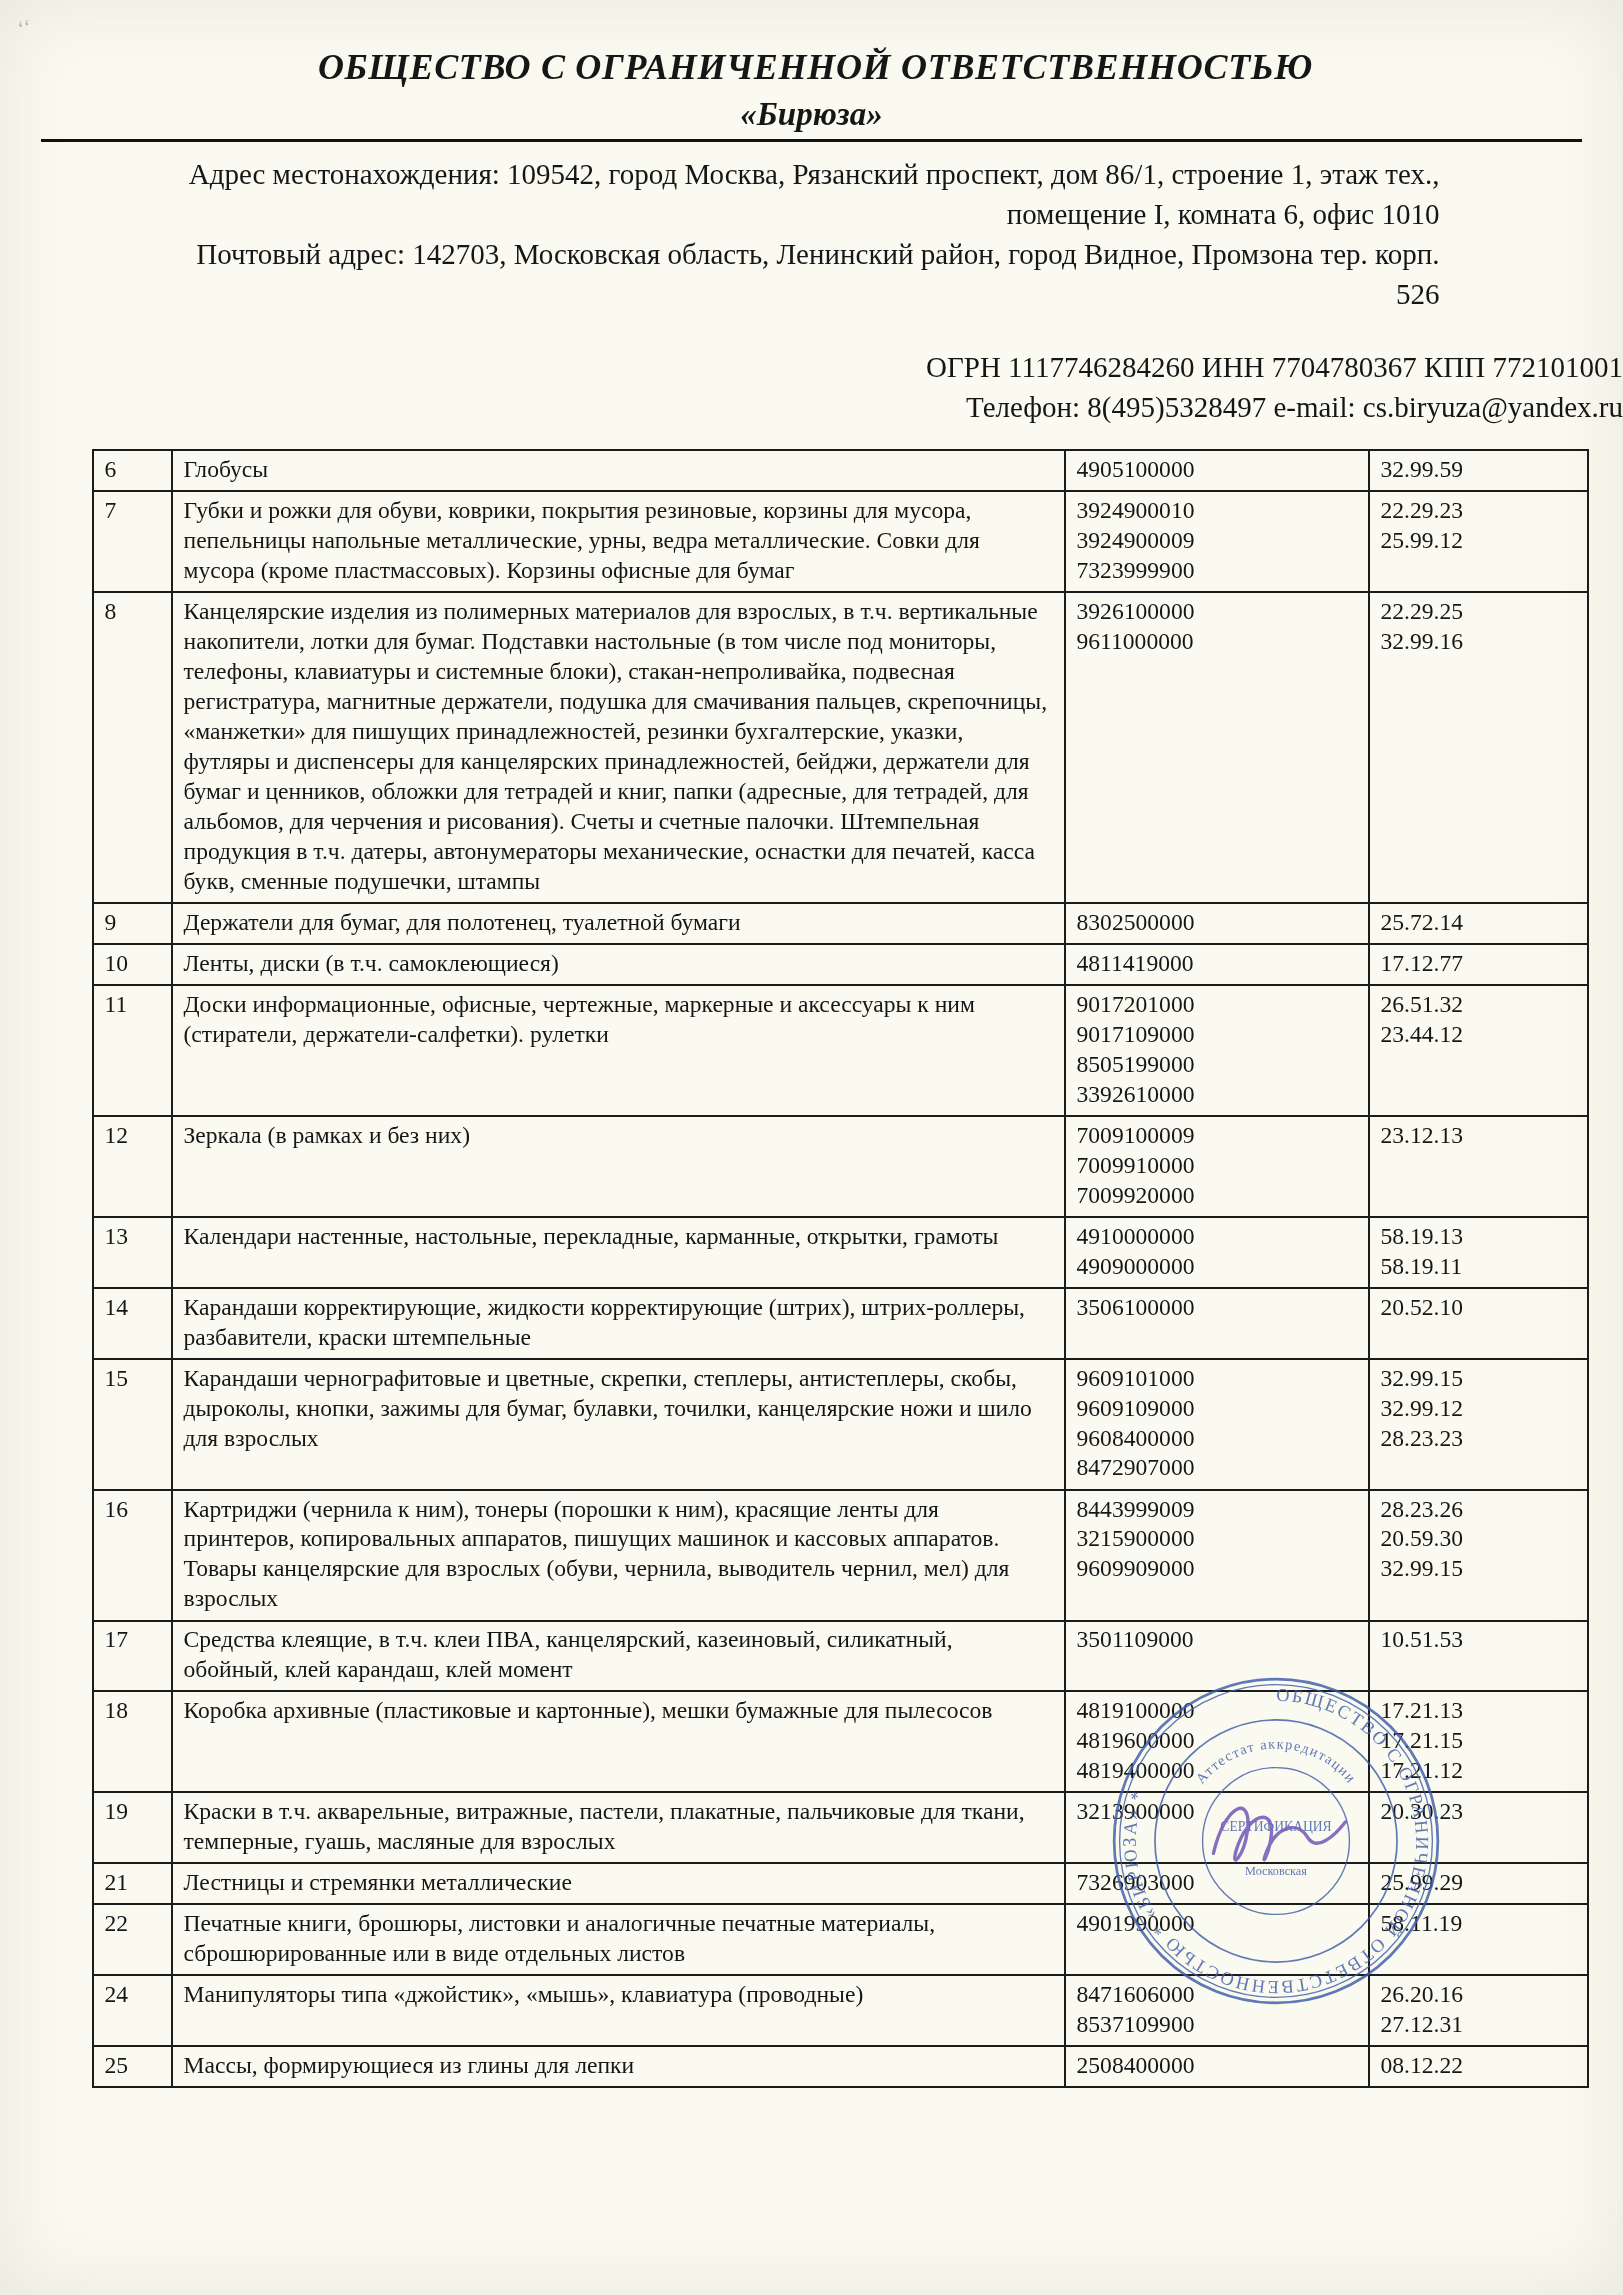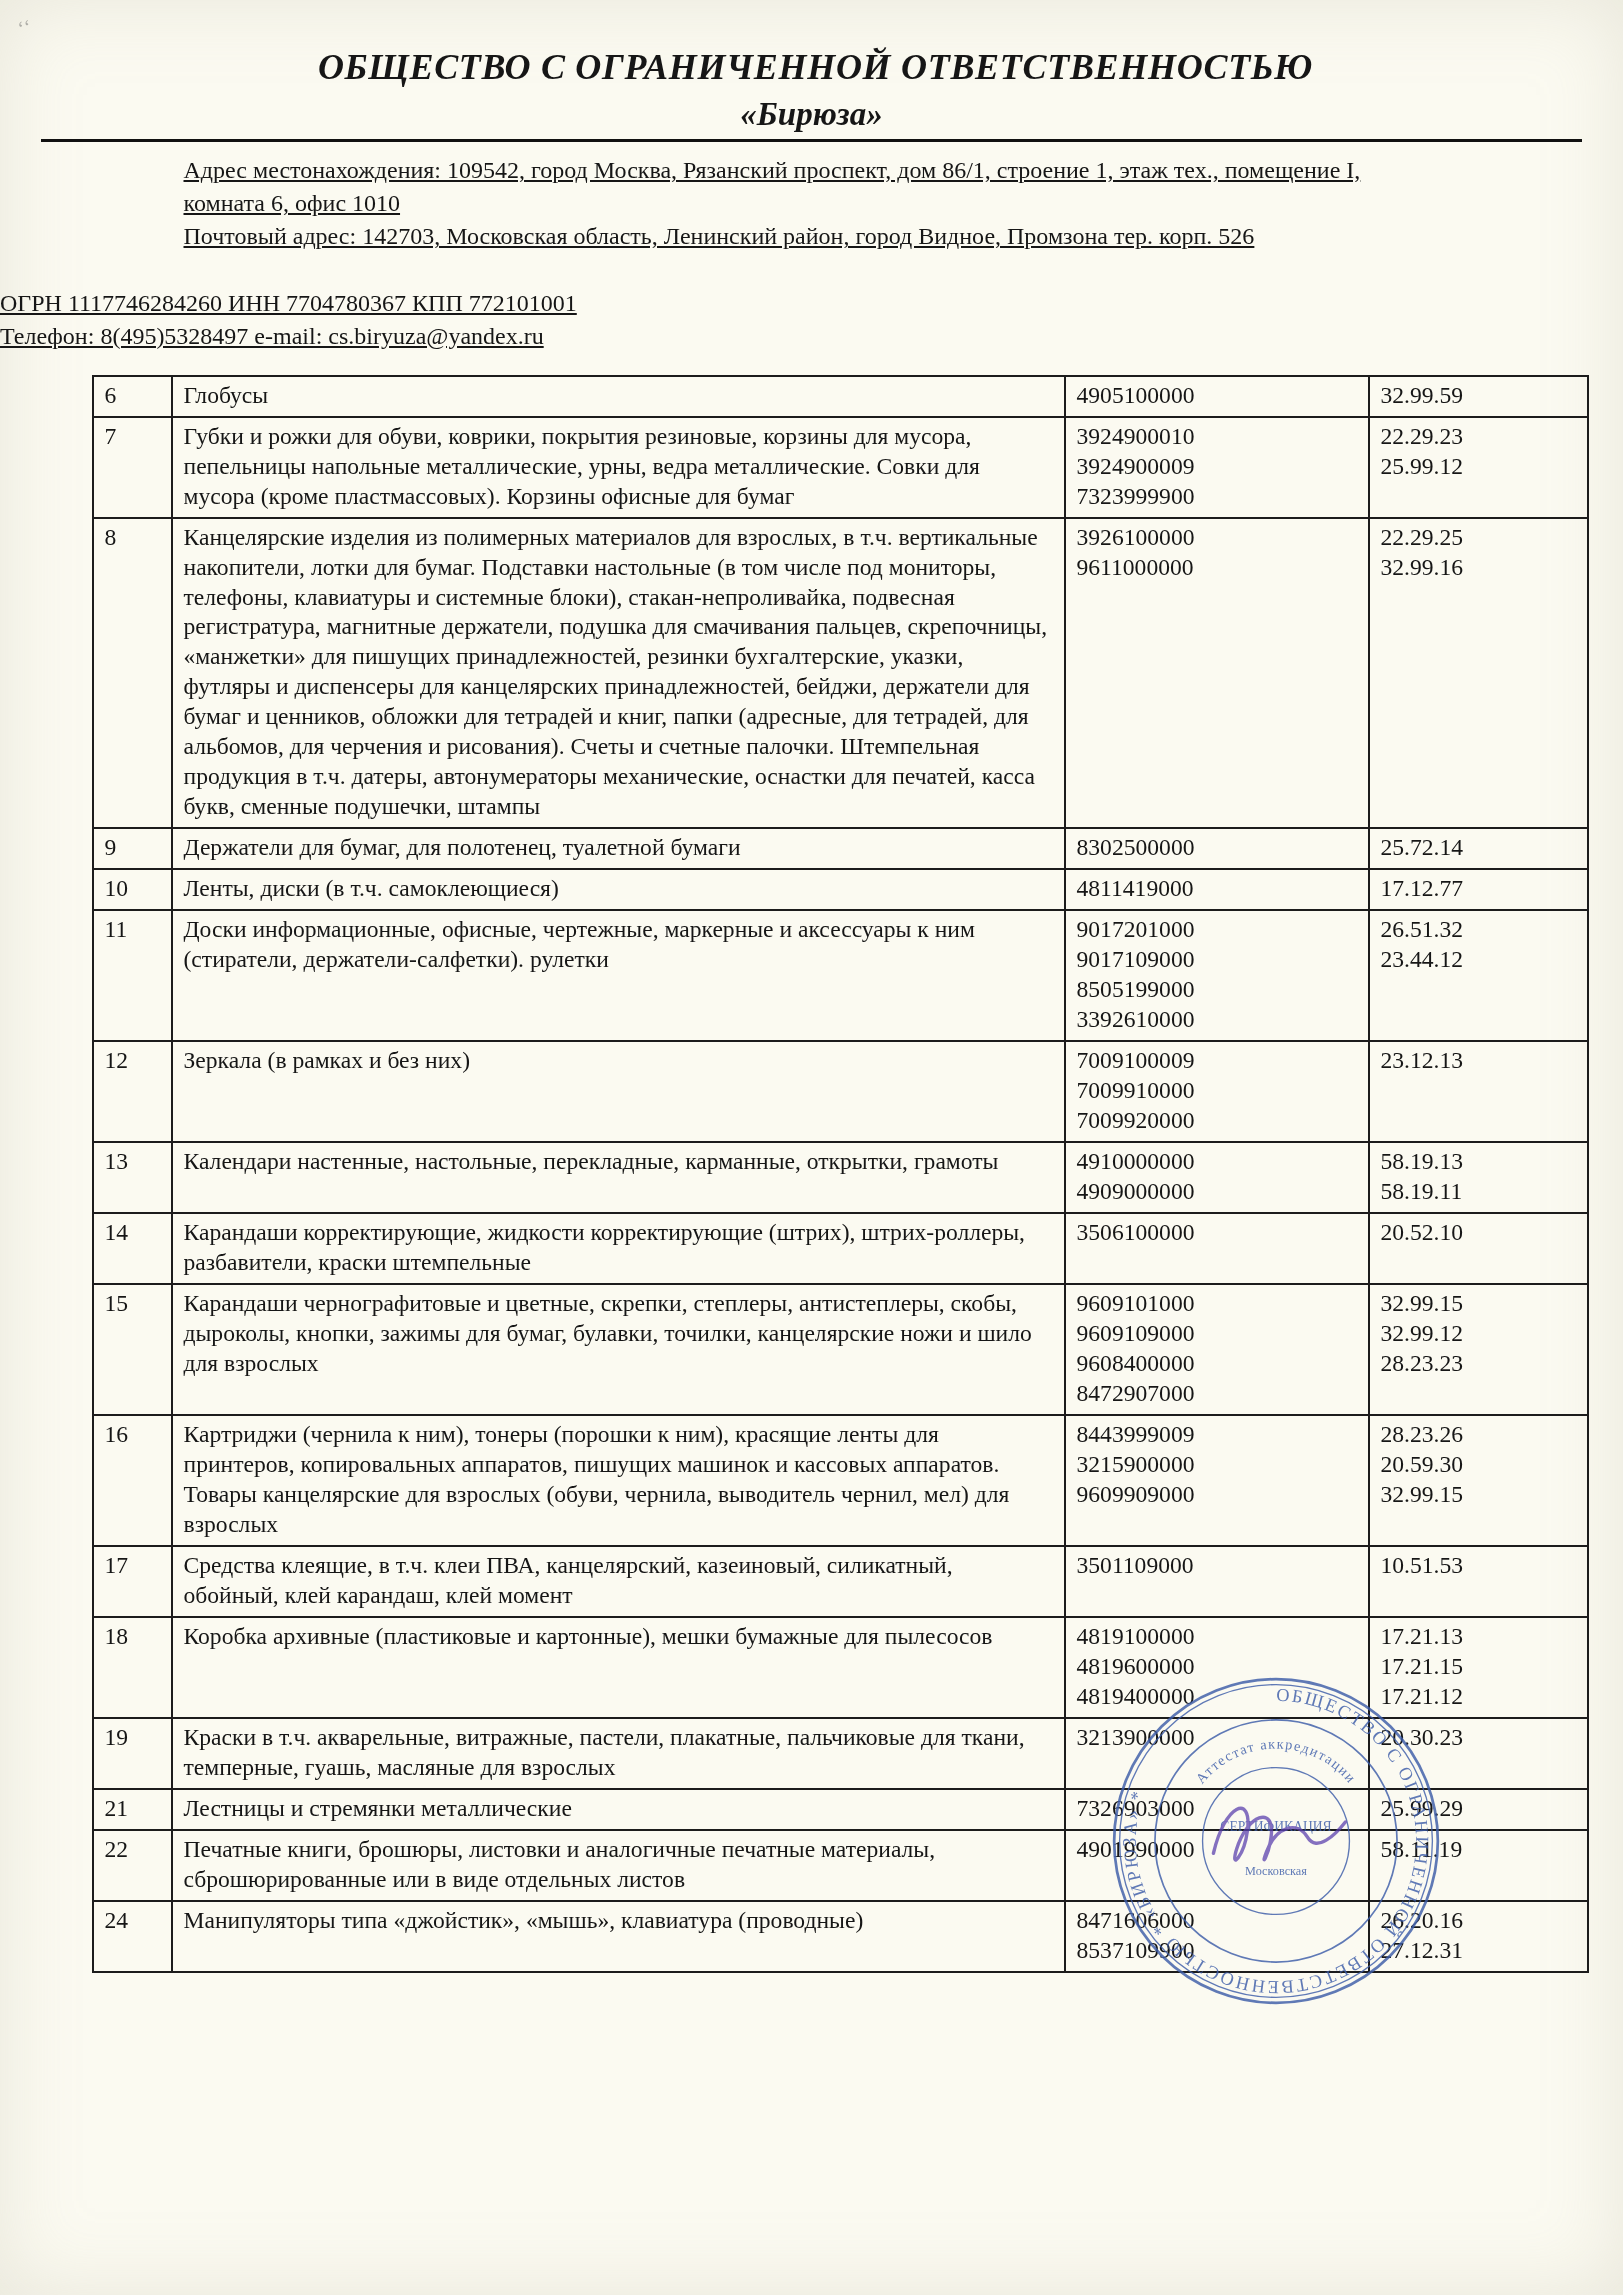--- a/index.html
+++ b/index.html
@@ -35,21 +35,21 @@
   .subtitle {
     font-size: 33px;
     font-weight: bold;
     font-style: italic;
     margin-top: 7.9px;
   }
   .rule {
     border-bottom: 3.9px solid #111;
     margin: 6.5px 41px 11.8px 41px;
   }
-  .info { font-size: 24px; line-height: 1.38; text-align: left; text-decoration: underline; }
+  .info { font-size: 29px; line-height: 1.38; text-align: right; }
   .info .addr { max-width: 1256px; margin: 0 auto; }
   .info .spacer { height: 33px; }
 
   table.products {
     border-collapse: collapse;
     margin: 22px 0 0 92px;
     width: 1408px;
     font-size: 23.6px;
     line-height: 1.27;
     table-layout: fixed;
@@ -355,20 +355,34 @@
           <td class="col-desc">
             <div>Манипуляторы типа «джойстик», «мышь», клавиатура (проводные)</div>
           </td>
           <td class="col-codes">
             <div>8471606000</div>
             <div>8537109900</div>
           </td>
           <td class="col-okpd">
             <div>26.20.16</div>
             <div>27.12.31</div>
+          </td>
+        </tr>
+        <tr>
+          <td class="col-num">
+            <div>25</div>
+          </td>
+          <td class="col-desc">
+            <div>Массы, формирующиеся из глины для лепки</div>
+          </td>
+          <td class="col-codes">
+            <div>2508400000</div>
+          </td>
+          <td class="col-okpd">
+            <div>08.12.22</div>
           </td>
         </tr>
       </tbody>
   </table>
 
   <div class="stamp-wrap">
     <svg viewBox="0 0 500 500">
       <defs>
         <path id="stampOuterPath" d="M 250 44 A 206 206 0 1 1 249.9 44" fill="none"></path>
         <path id="stampArcPath" d="M 112 252 A 138 138 0 0 1 388 252" fill="none"></path>

